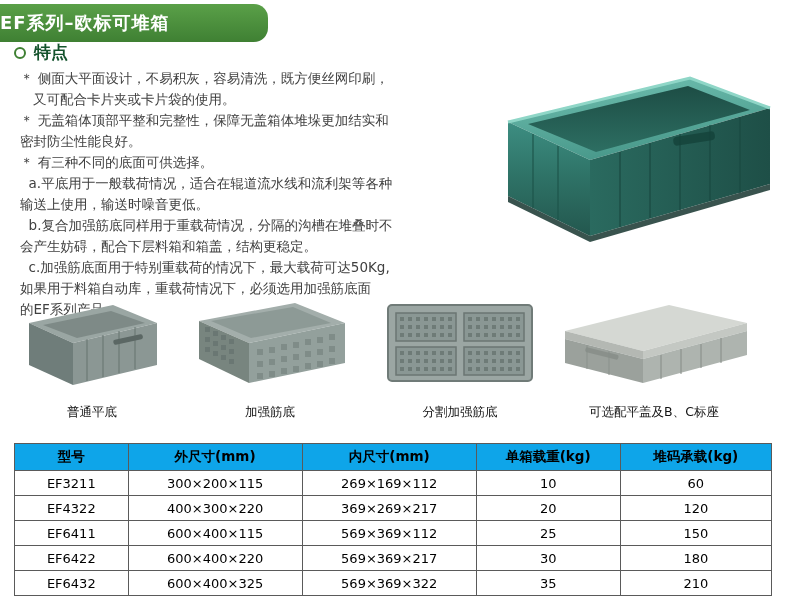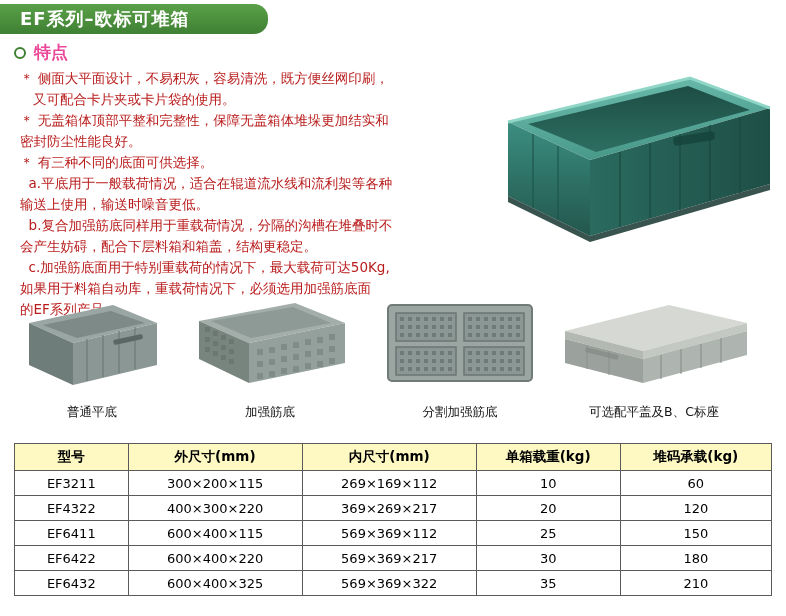--- a/index.html
+++ b/index.html
@@ -15,27 +15,27 @@
     position: relative;
     overflow: hidden;
   }
 
   
   .title-bar {
     position: absolute;
     left: 0;
     top: 4px;
     width: 268px;
-    height: 30px;
+    height: 38px;
     background: #4a8f3c;
     background: linear-gradient(to bottom, #5aa048 0%, #3f8033 100%);
     border-radius: 0 14px 14px 0;
     display: flex;
     align-items: center;
-    padding-left: 20px;
+    padding-left: 0;
     box-sizing: border-box;
   }
   .title-bar .title-text {
     color: #ffffff;
     font-size: 18px;
     font-weight: bold;
     letter-spacing: 1px;
     line-height: 1;
   }
 
@@ -51,33 +51,33 @@
     width: 12px;
     height: 12px;
     border: 2px solid #3f8033;
     border-radius: 50%;
     box-sizing: border-box;
     margin-right: 8px;
   }
   .section-head .heading {
     font-size: 17px;
     font-weight: bold;
-    color: #ec4899;
+    color: #14532d;
     line-height: 1;
   }
 
   
   .features {
     position: absolute;
     left: 20px;
     top: 68px;
     width: 450px;
     font-size: 13.5px;
     line-height: 20px;
-    color: #b91c1c;
+    color: #404040;
   }
   .features p {
     margin: 0 0 1px 0;
     white-space: pre-wrap;
   }
 
   
   .hero-photo {
     position: absolute;
     left: 478px;
@@ -127,21 +127,21 @@
   .spec-table th,
   .spec-table td {
     border: 1px solid #5a5a5a;
     text-align: center;
     height: 24px;
     padding: 0 2px;
     font-weight: normal;
     color: #000;
   }
   .spec-table thead th {
-    background: #fef9c3;
+    background: #0ea5e9;
     font-weight: bold;
     font-size: 13.5px;
     height: 26px;
   }
   .spec-table col.c0 { width: 15%; }
   .spec-table col.c1 { width: 23%; }
   .spec-table col.c2 { width: 23%; }
   .spec-table col.c3 { width: 19%; }
   .spec-table col.c4 { width: 20%; }
 </style>

